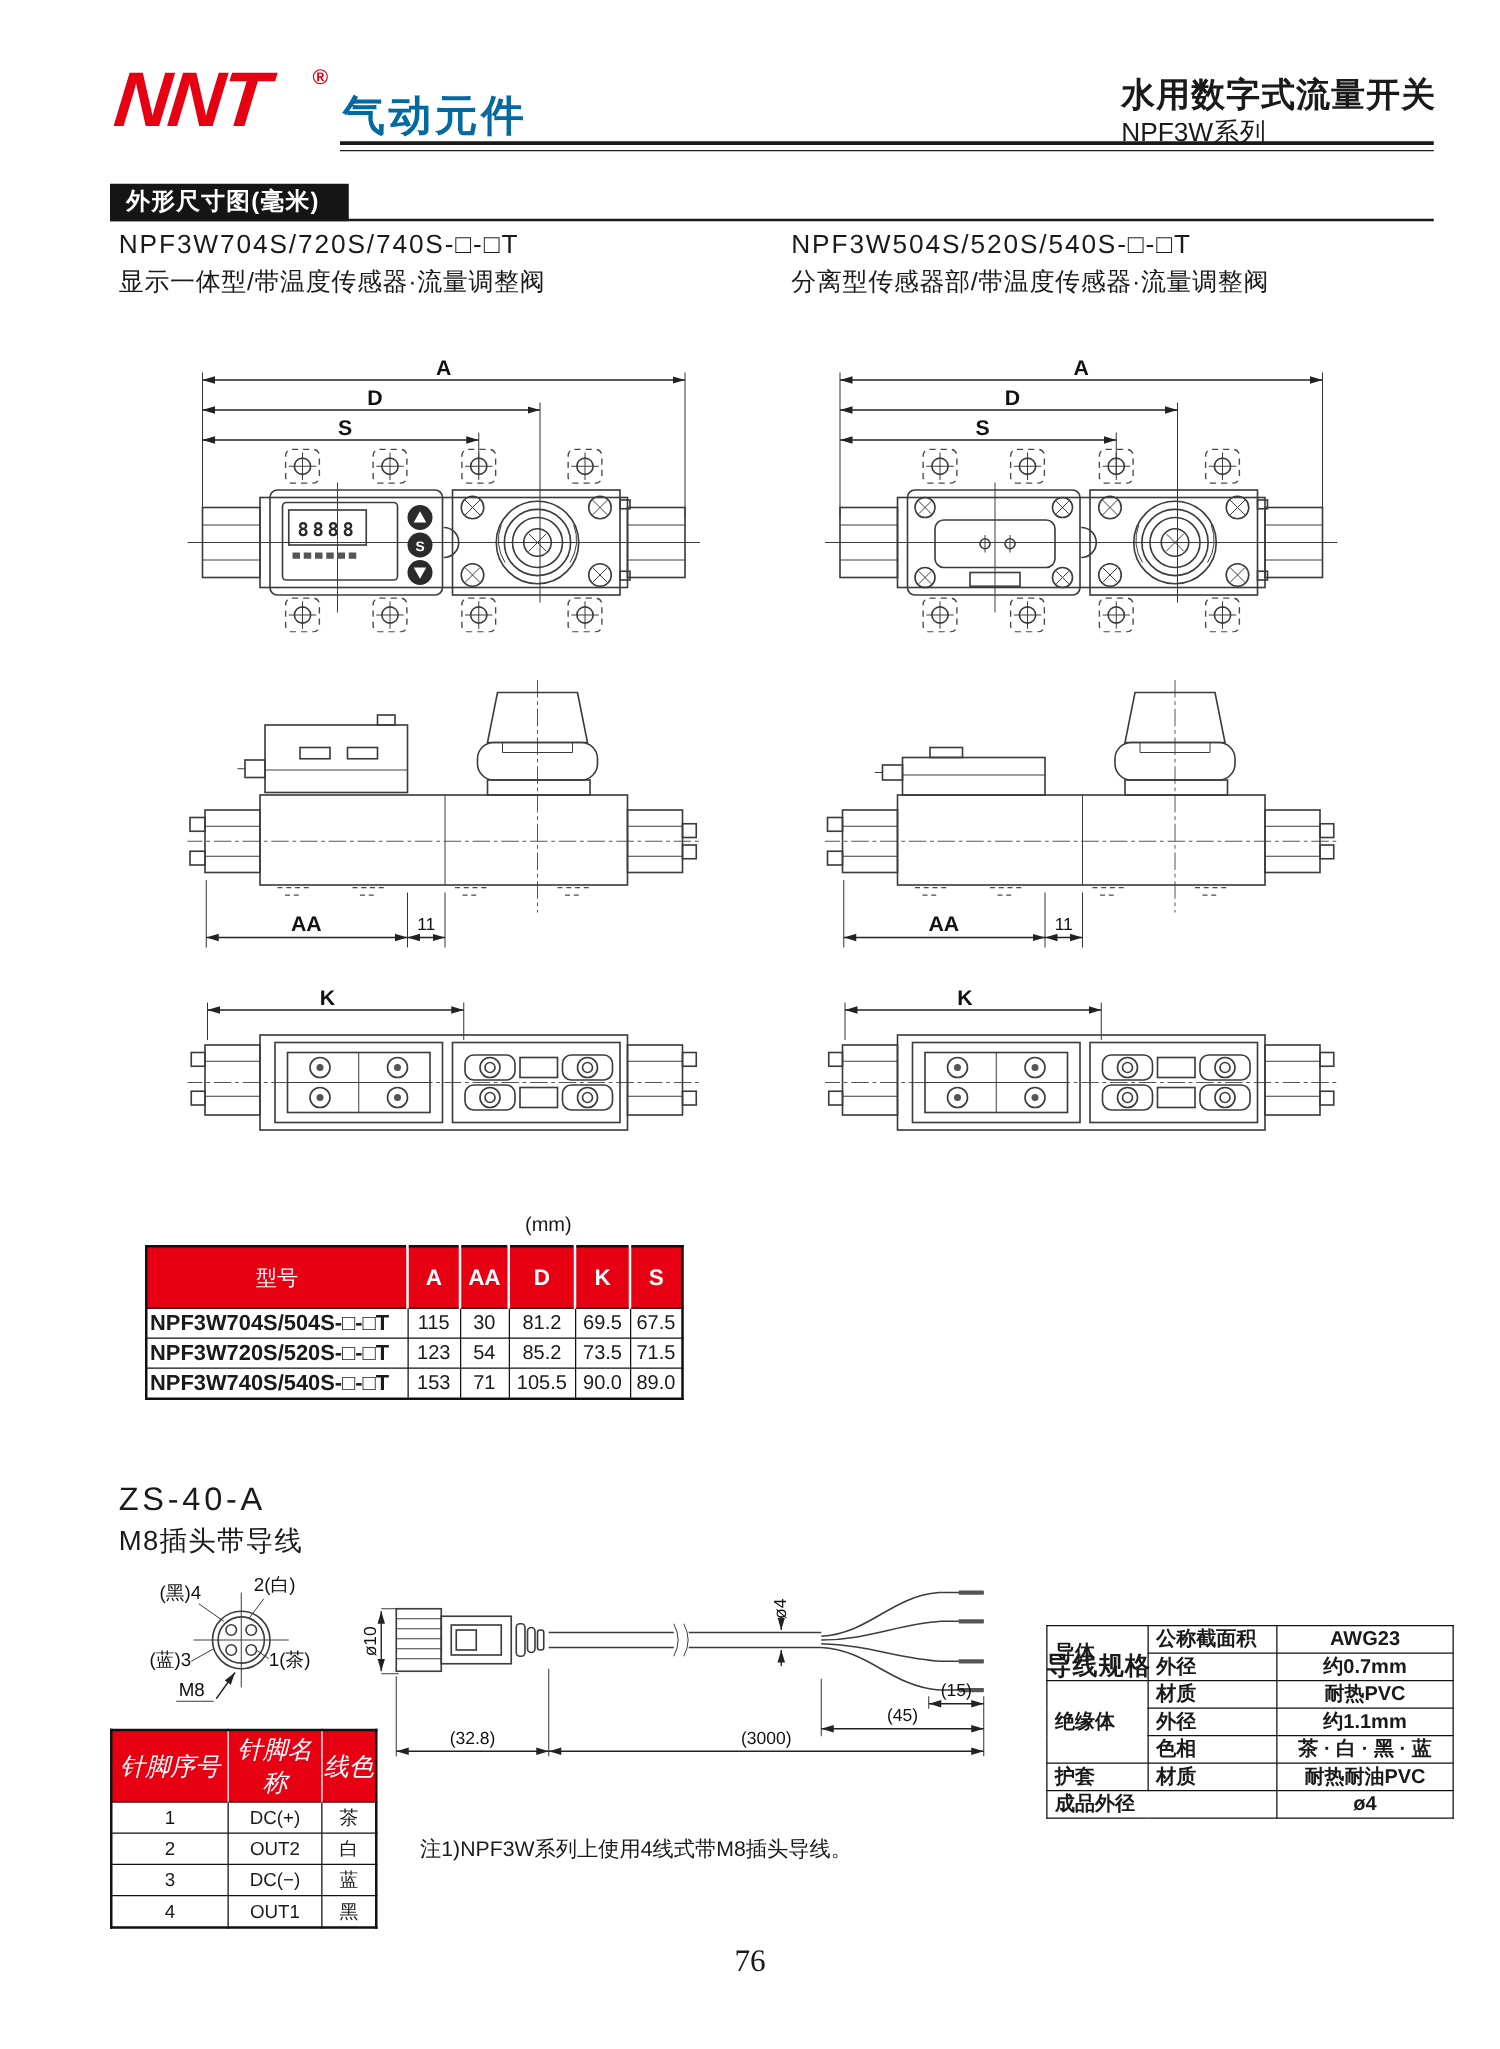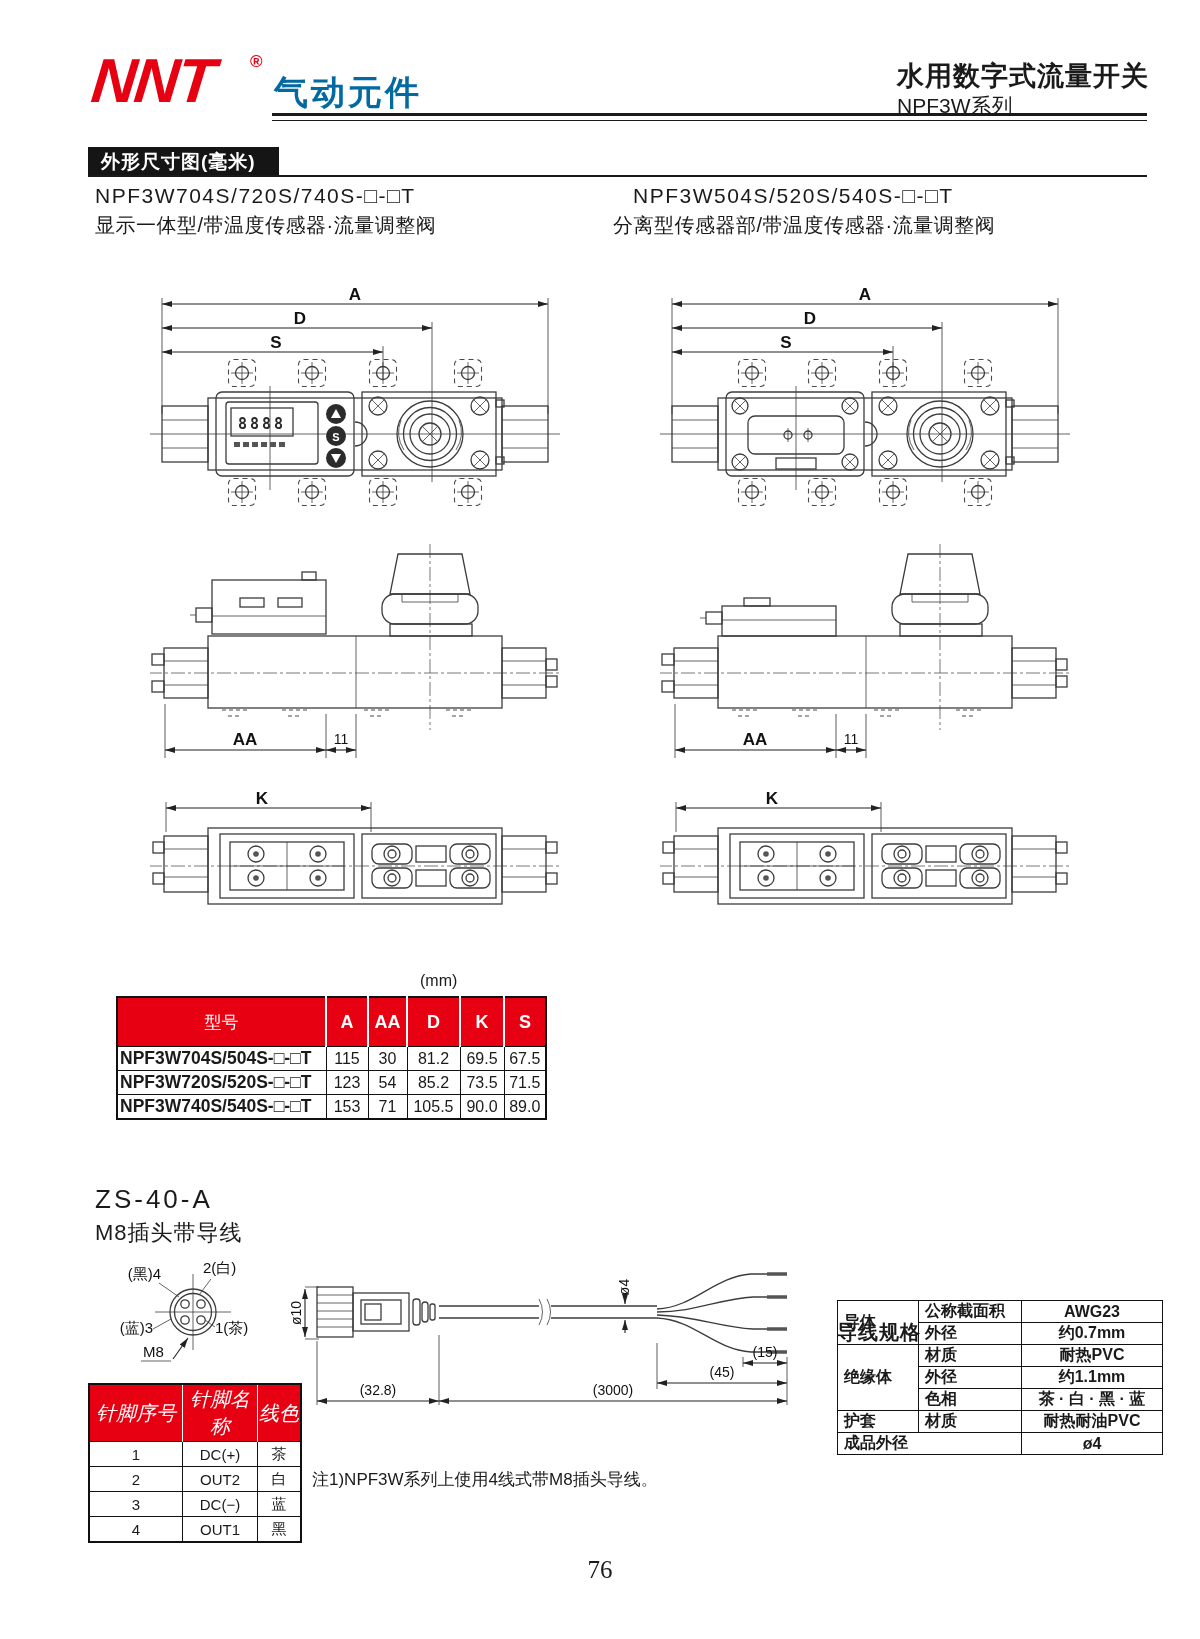--- a/index.html
+++ b/index.html
@@ -52,21 +52,21 @@
   .pin-table th{background:#e60012;color:#ffffff;height:24px;font-size:20px;font-weight:normal;border-left:1.5px solid #fff;font-style:italic;}
   .pin-table th:first-child{border-left:none;}
   .pin-table td{border:1px solid #111;height:22px;font-size:15px;text-align:center;}
   
   .wire-title{font-size:20px;font-weight:bold;letter-spacing:1px;}
   .wire-table{border-collapse:collapse;border:1.5px solid #111;}
   .wire-table td{border:1px solid #111;height:19px;font-size:16px;padding:0 6px;}
   .wire-table td.g{font-weight:bold;}
   .wire-table td.a{font-weight:bold;}
   .wire-table td.v{text-align:center;font-weight:bold;width:128px;}
-  .note{font-size:17px;}
+  .note{font-size:17px;margin-left:24px;}
   .pnum{left:0;top:1556px;width:1200px;text-align:center;font-family:"Liberation Serif","DejaVu Serif",serif;font-size:25px;}
   .unit{font-size:16px;}
 </style>
 </head>
 <body>
 
 <div class="page">
 
   <svg width="0" height="0" style="position:absolute" aria-hidden="true">
     <defs>
@@ -85,21 +85,21 @@
   <div class="abs head-rule"></div>
   <div class="abs head-title">水用数字式流量开关</div>
   <div class="abs head-series">NPF3W系列</div>
 
   <div class="abs sec-box">外形尺寸图(毫米)</div>
   <div class="abs sec-line"></div>
 
   <div class="abs model-t" style="left:95px;top:184px">NPF3W704S/720S/740S-□-□T</div>
   <div class="abs desc-t" style="left:95px;top:212px">显示一体型/带温度传感器·流量调整阀</div>
   <div class="abs model-t" style="left:633px;top:184px">NPF3W504S/520S/540S-□-□T</div>
-  <div class="abs desc-t" style="left:613px;top:212px">分离型传感器部/带温度传感器·流量调整阀</div>
+  <div class="abs desc-t" style="left:633px;top:212px">分离型传感器部/带温度传感器·流量调整阀</div>
 
   <svg class="draw" style="left:150px;top:288px" width="410" height="218" viewBox="0 0 410 218">
     <path class="dm" d="M12,16H398" marker-start="url(#as)" marker-end="url(#ae)"></path>
     <path class="dm" d="M12,40H282" marker-start="url(#as)" marker-end="url(#ae)"></path>
     <path class="dm" d="M12,64H233" marker-start="url(#as)" marker-end="url(#ae)"></path>
     <path class="xln" d="M12,10V126 M398,10V126 M282,34V194 M233,58V92"></path>
     <text class="lbl" x="205" y="12">A</text>
     <text class="lbl" x="150" y="36">D</text>
     <text class="lbl" x="126" y="60">S</text>
     <path class="thin" d="M-2,146H412"></path>

